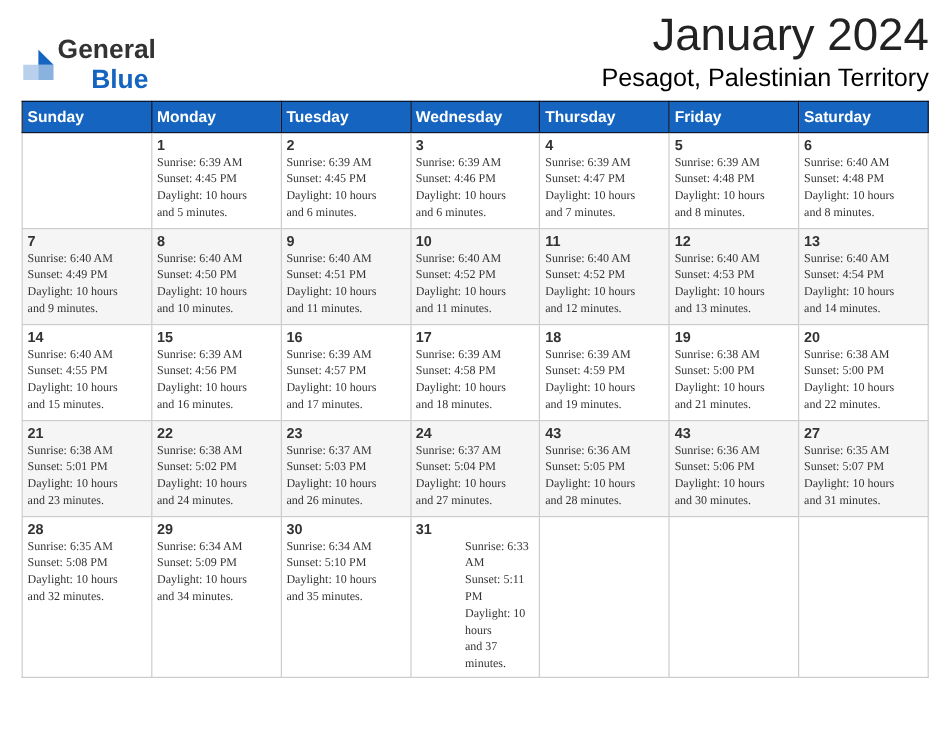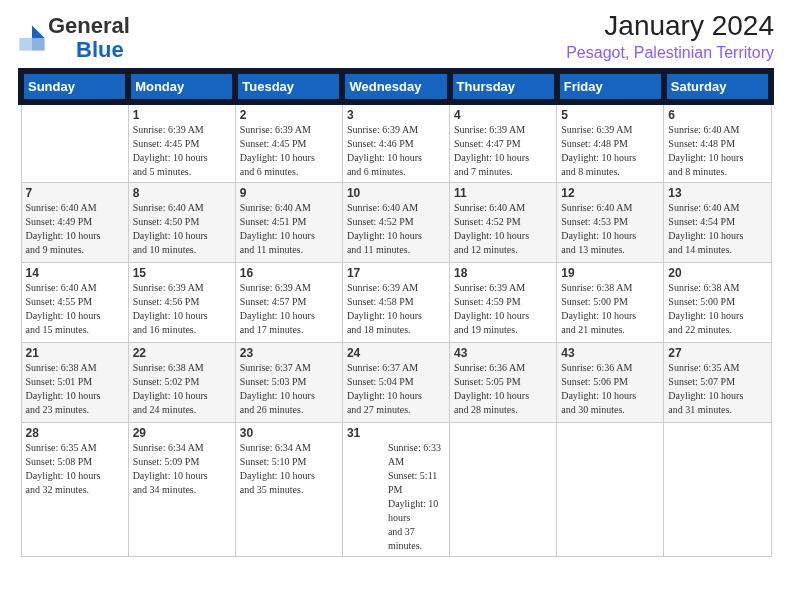--- a/index.html
+++ b/index.html
@@ -8,21 +8,21 @@
       background: #fff;
       width: 792px;
       height: 612px;
       overflow: hidden;
     }
     .container {
       padding: 10px 18px 10px 18px;
     }
     .header-row {
       display: flex;
-      align-items: center;
+      align-items: flex-end;
       justify-content: space-between;
       margin-bottom: 6px;
     }
     .logo {
       display: flex;
       align-items: center;
       margin-top: 4px;
     }
     .logo-text {
       font-size: 22px;
@@ -38,43 +38,43 @@
     }
     .logo-icon {
       width: 28px;
       height: 28px;
       margin-right: 2px;
     }
     .title-block {
       text-align: right;
     }
     .month-title {
-      font-size: 28px;
+      font-size: 38px;
       font-weight: 300;
       color: #222;
       line-height: 1.1;
     }
     .subtitle {
-      font-size: 16px;
-      color: #8b5cf6;
+      font-size: 21px;
+      color: #000000;
       margin-top: 2px;
     }
     .calendar {
       width: 100%;
       border-collapse: collapse;
       table-layout: fixed;
     }
     .calendar th {
       background: #1565C0;
       color: #fff;
       font-size: 13px;
       font-weight: 600;
       padding: 5px 4px;
       text-align: left;
-      border: 6px solid #0f172a;
+      border: 1px solid #0f172a;
     }
     .calendar td {
       vertical-align: top;
       border: 1px solid #ccc;
       padding: 3px 4px;
       font-size: 10.5px;
       color: #333;
       height: 80px;
       background: #fff;
     }

